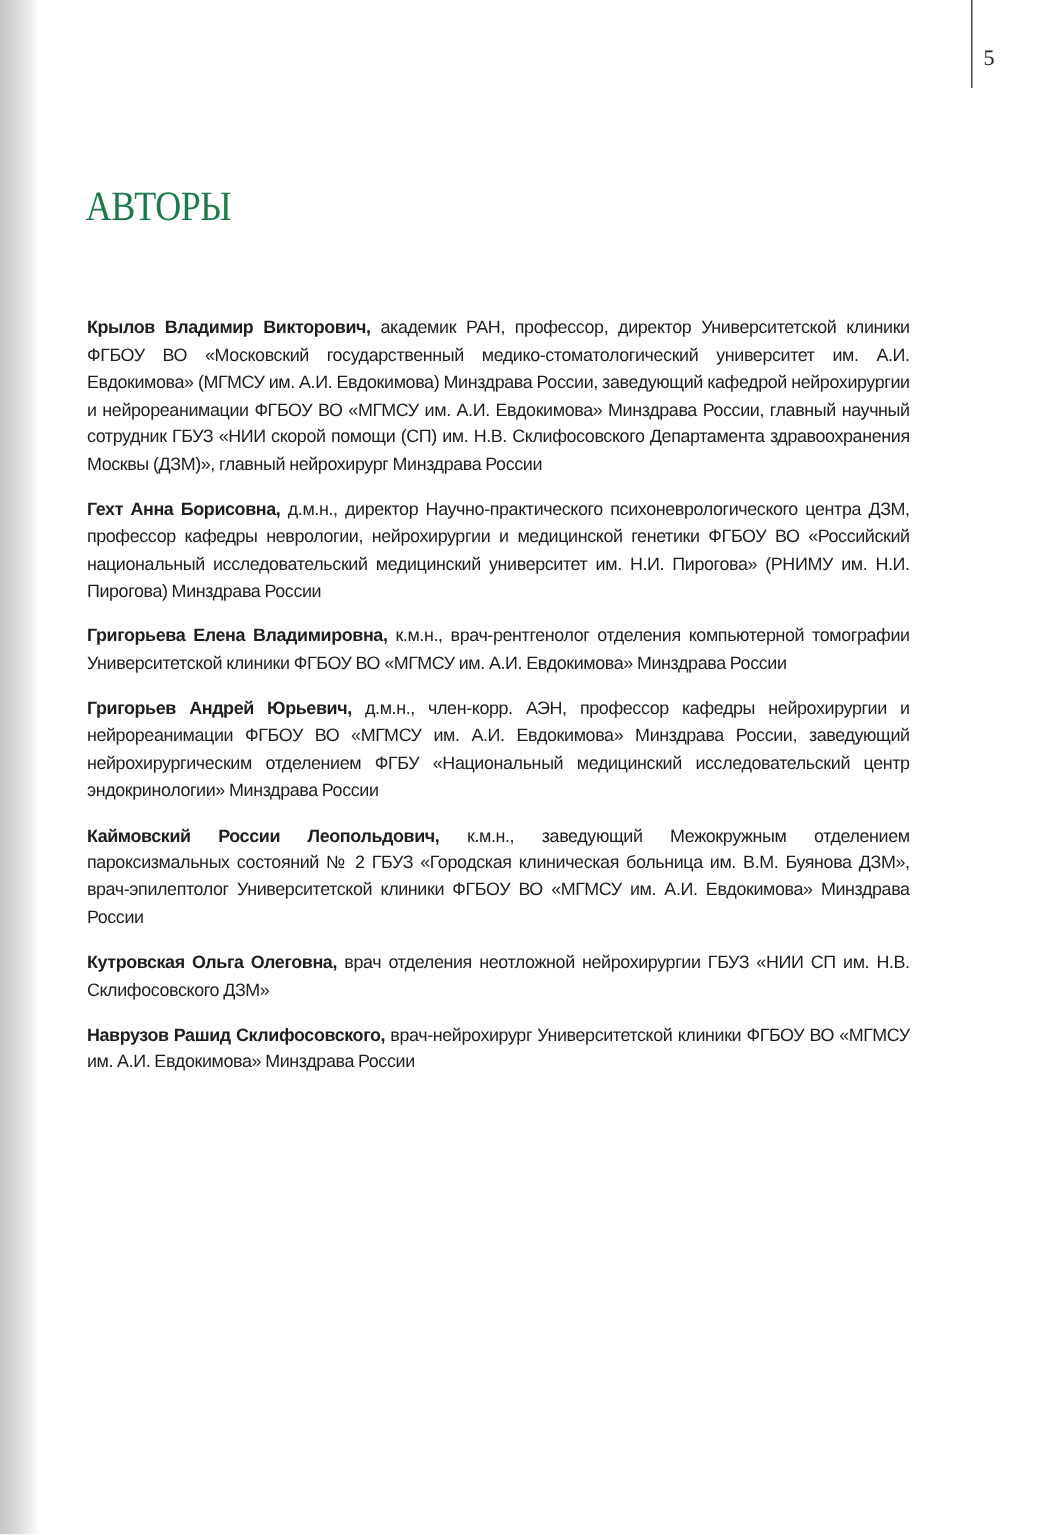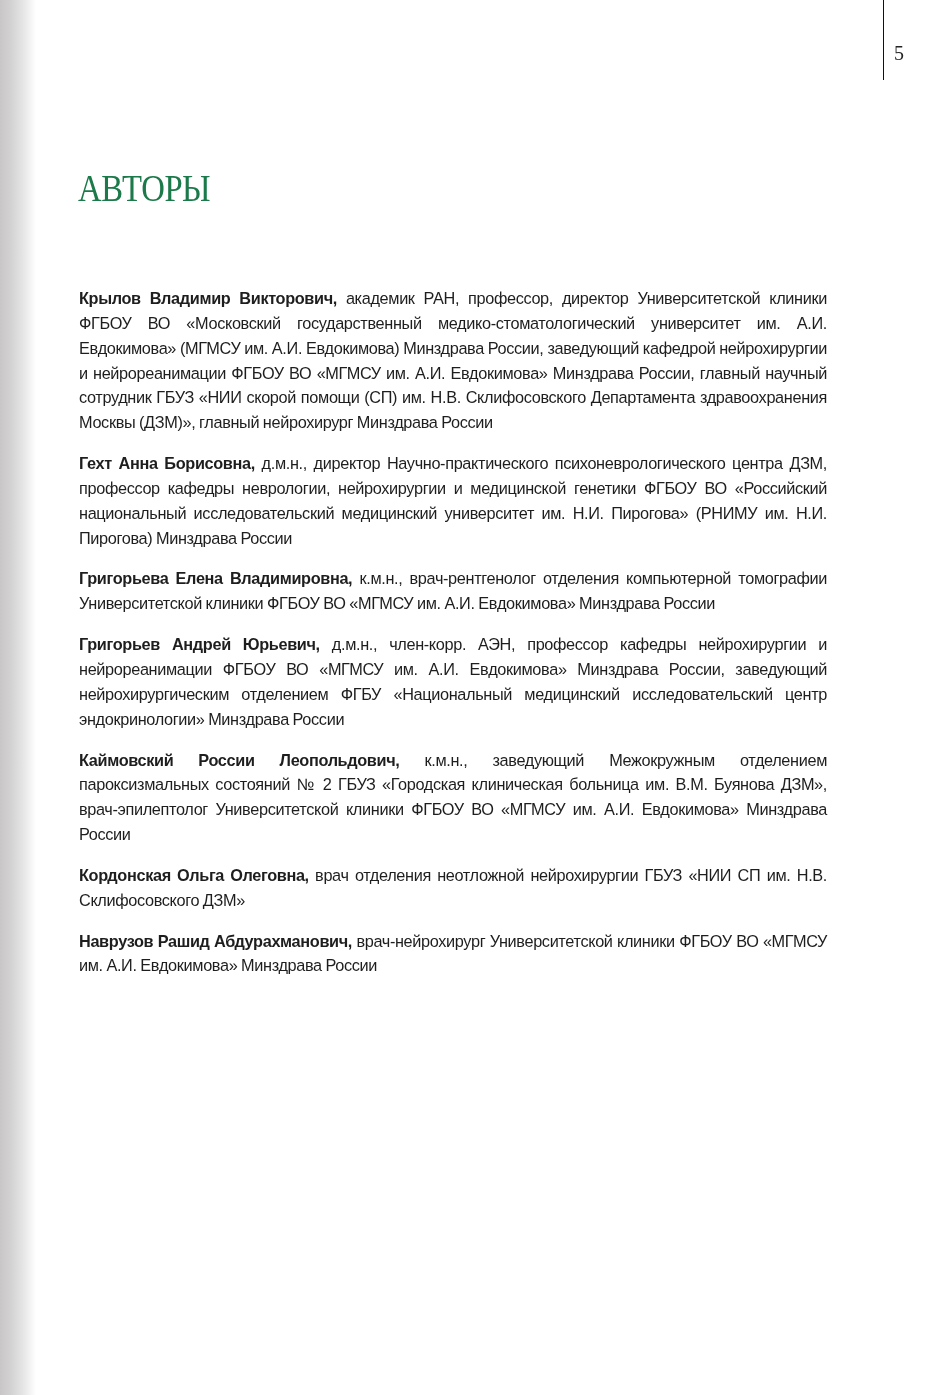--- a/index.html
+++ b/index.html
@@ -48,15 +48,15 @@
 <div class="page-number">5</div>
 
 <h1 class="title">АВТОРЫ</h1>
 
 <div class="authors">
   <p class="entry"><span class="name">Крылов Владимир Викторович,</span><span> академик РАН, профессор, директор Университетской клиники ФГБОУ ВО «Московский государственный медико-стоматологический университет им. А.И. Евдокимова» (МГМСУ им. А.И. Евдокимова) Минздрава России, заведующий кафедрой нейрохирургии и нейрореанимации ФГБОУ ВО «МГМСУ им. А.И. Евдокимова» Минздрава России, главный научный сотрудник ГБУЗ «НИИ скорой помощи (СП) им. Н.В. Склифосовского Департамента здравоохранения Москвы (ДЗМ)», главный нейрохирург Минздрава России</span></p>
   <p class="entry"><span class="name">Гехт Анна Борисовна,</span><span> д.м.н., директор Научно-практического психоневрологического центра ДЗМ, профессор кафедры неврологии, нейрохирургии и медицинской генетики ФГБОУ ВО «Российский национальный исследовательский медицинский университет им. Н.И. Пирогова» (РНИМУ им. Н.И. Пирогова) Минздрава России</span></p>
   <p class="entry"><span class="name">Григорьева Елена Владимировна,</span><span> к.м.н., врач-рентгенолог отделения компьютерной томографии Университетской клиники ФГБОУ ВО «МГМСУ им. А.И. Евдокимова» Минздрава России</span></p>
   <p class="entry"><span class="name">Григорьев Андрей Юрьевич,</span><span> д.м.н., член-корр. АЭН, профессор кафедры нейрохирургии и нейрореанимации ФГБОУ ВО «МГМСУ им. А.И. Евдокимова» Минздрава России, заведующий нейрохирургическим отделением ФГБУ «Национальный медицинский исследовательский центр эндокринологии» Минздрава России</span></p>
   <p class="entry"><span class="name">Каймовский России Леопольдович,</span><span> к.м.н., заведующий Межокружным отделением пароксизмальных состояний № 2 ГБУЗ «Городская клиническая больница им. В.М. Буянова ДЗМ», врач-эпилептолог Университетской клиники ФГБОУ ВО «МГМСУ им. А.И. Евдокимова» Минздрава России</span></p>
-  <p class="entry"><span class="name">Кордонская Ольга Олеговна,</span><span> врач отделения неотложной нейрохирургии ГБУЗ «НИИ СП им. Н.В. Склифосовского ДЗМ»</span></p>
-  <p class="entry"><span class="name">Наврузов Рашид Абдурахманович,</span><span> врач-нейрохирург Университетской клиники ФГБОУ ВО «МГМСУ им. А.И. Евдокимова» Минздрава России</span></p>
+  <p class="entry"><span class="name">Кутровская Ольга Олеговна,</span><span> врач отделения неотложной нейрохирургии ГБУЗ «НИИ СП им. Н.В. Склифосовского ДЗМ»</span></p>
+  <p class="entry"><span class="name">Наврузов Рашид Склифосовского,</span><span> врач-нейрохирург Университетской клиники ФГБОУ ВО «МГМСУ им. А.И. Евдокимова» Минздрава России</span></p>
 </div>
 
 </body></html>

